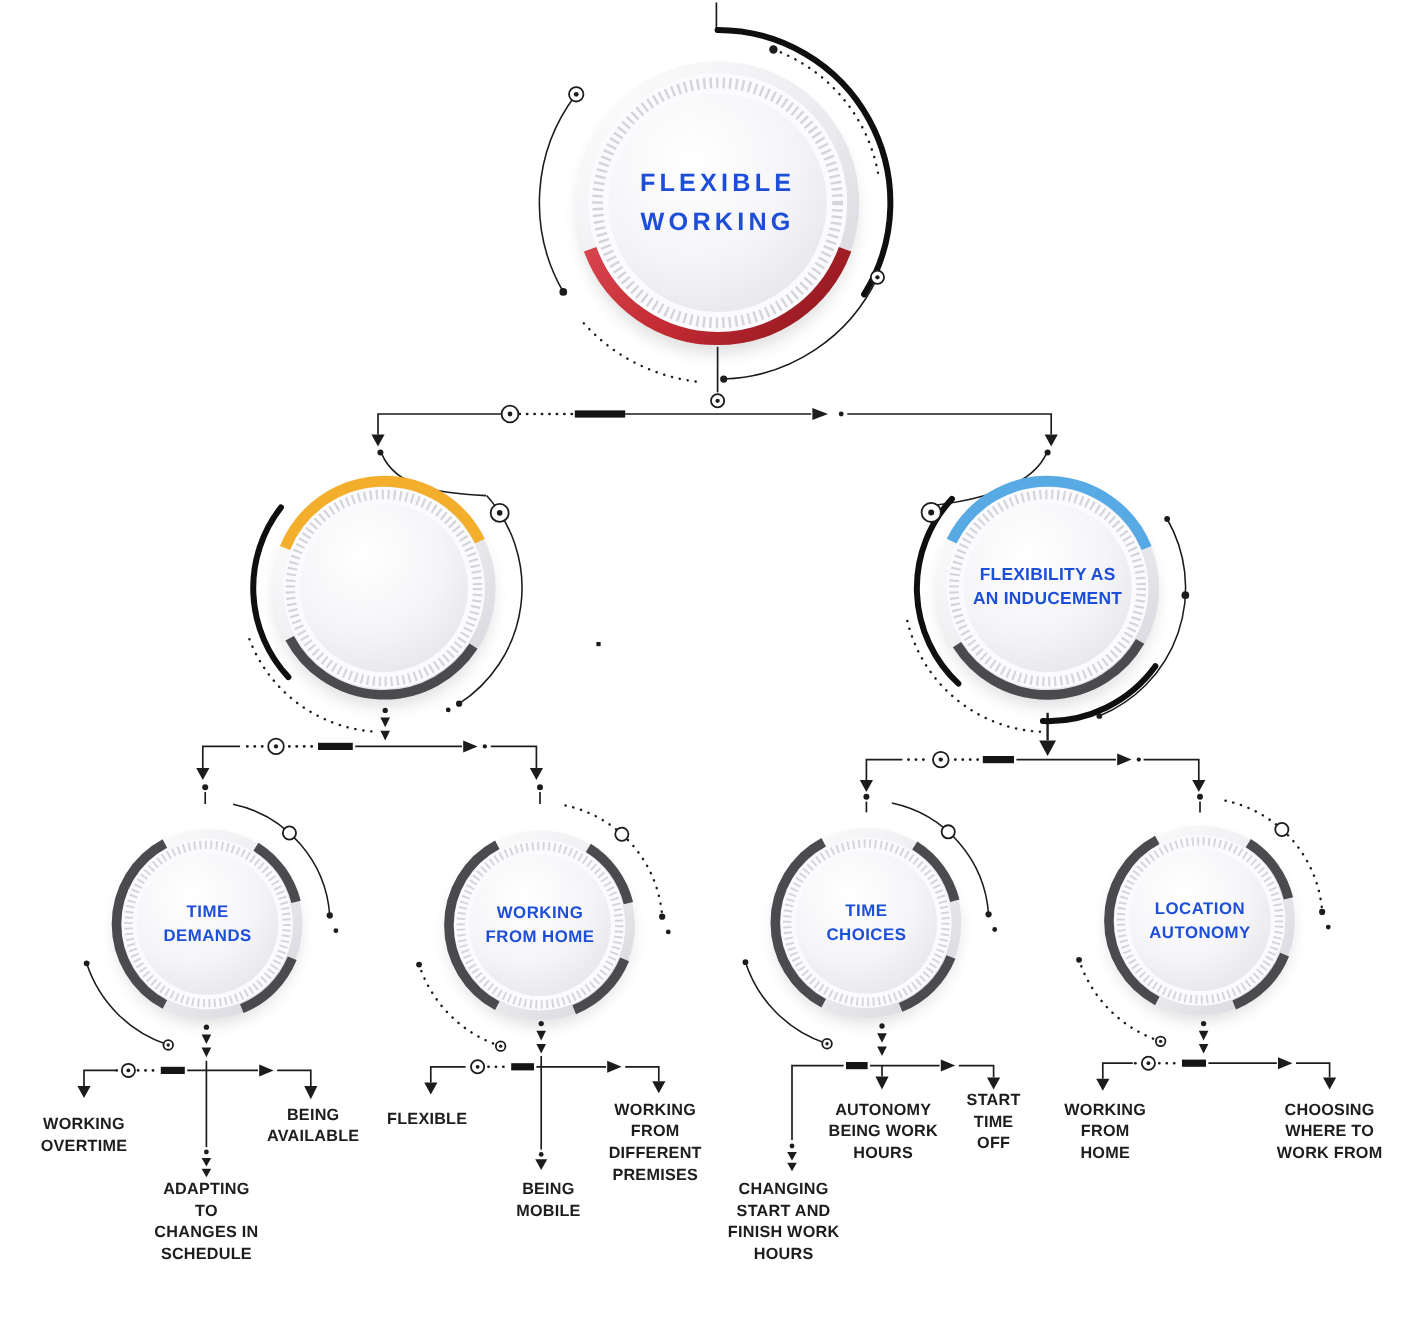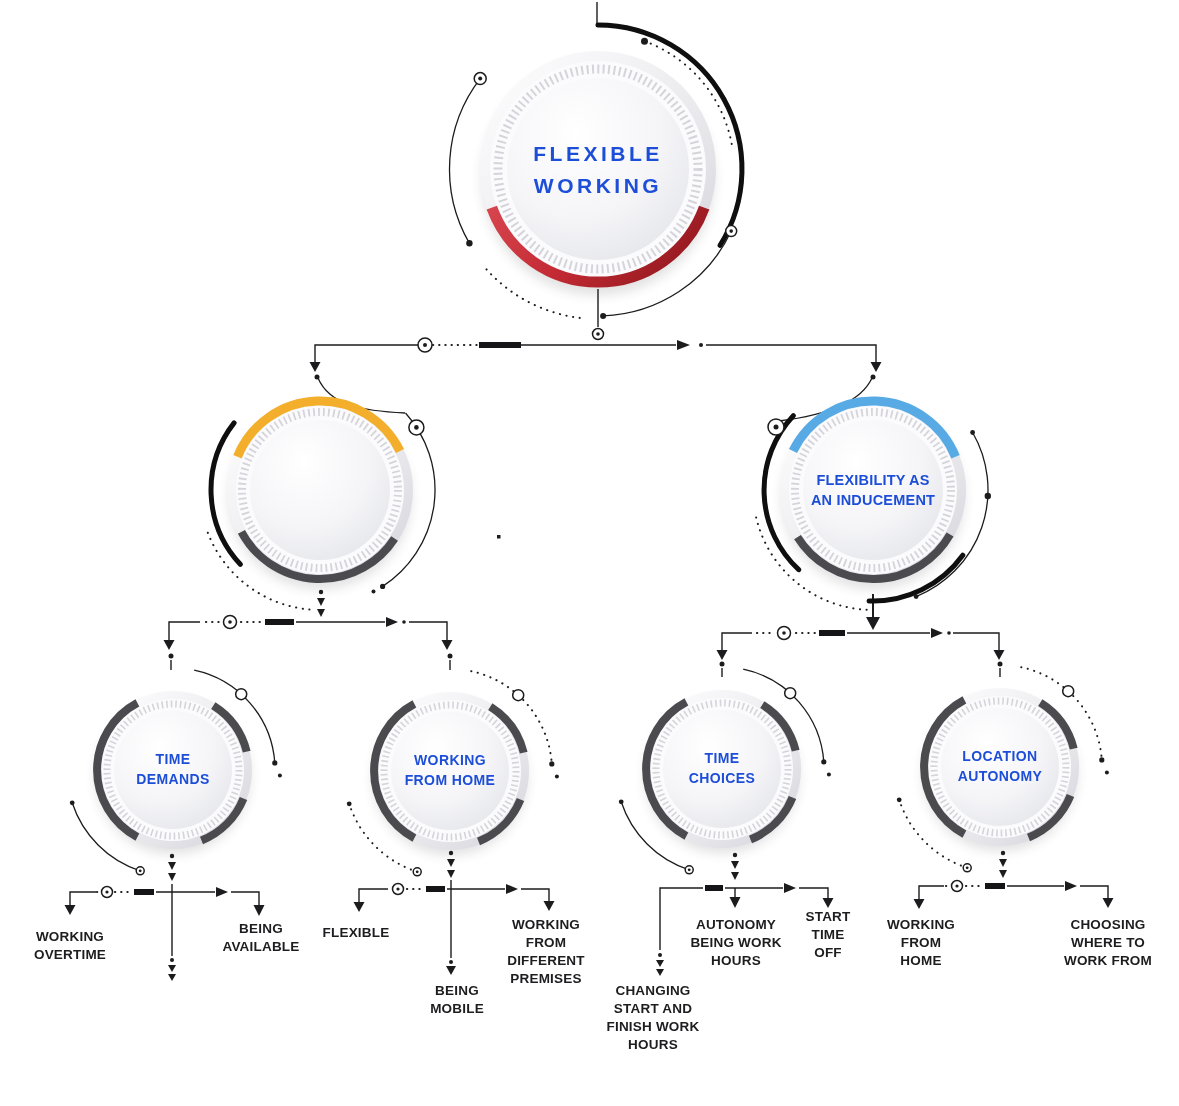--- a/index.html
+++ b/index.html
@@ -353,20 +353,24 @@
       <circle class="ring" cx="-32.8" cy="100.8" r="4"></circle>
         <circle class="dot" cx="-32.8" cy="100.8" r="1.4"></circle>
       <circle class="dot" cx="-100.8" cy="32.8" r="2.4"></circle>
     </svg>
     <div class="nlabel l3-label">LOCATION
 AUTONOMY</div>
   </div>
 
   <div class="leaf" style="left:70px;top:928px">WORKING
 OVERTIME</div>
+  <div class="leaf" style="left:172px;top:982px">ADAPTING
+TO
+CHANGES IN
+SCHEDULE</div>
   <div class="leaf" style="left:261px;top:920px">BEING
 AVAILABLE</div>
   <div class="leaf" style="left:356px;top:924px">FLEXIBLE</div>
   <div class="leaf" style="left:457px;top:982px">BEING
 MOBILE</div>
   <div class="leaf" style="left:546px;top:916px">WORKING
 FROM
 DIFFERENT
 PREMISES</div>
   <div class="leaf" style="left:653px;top:982px">CHANGING

